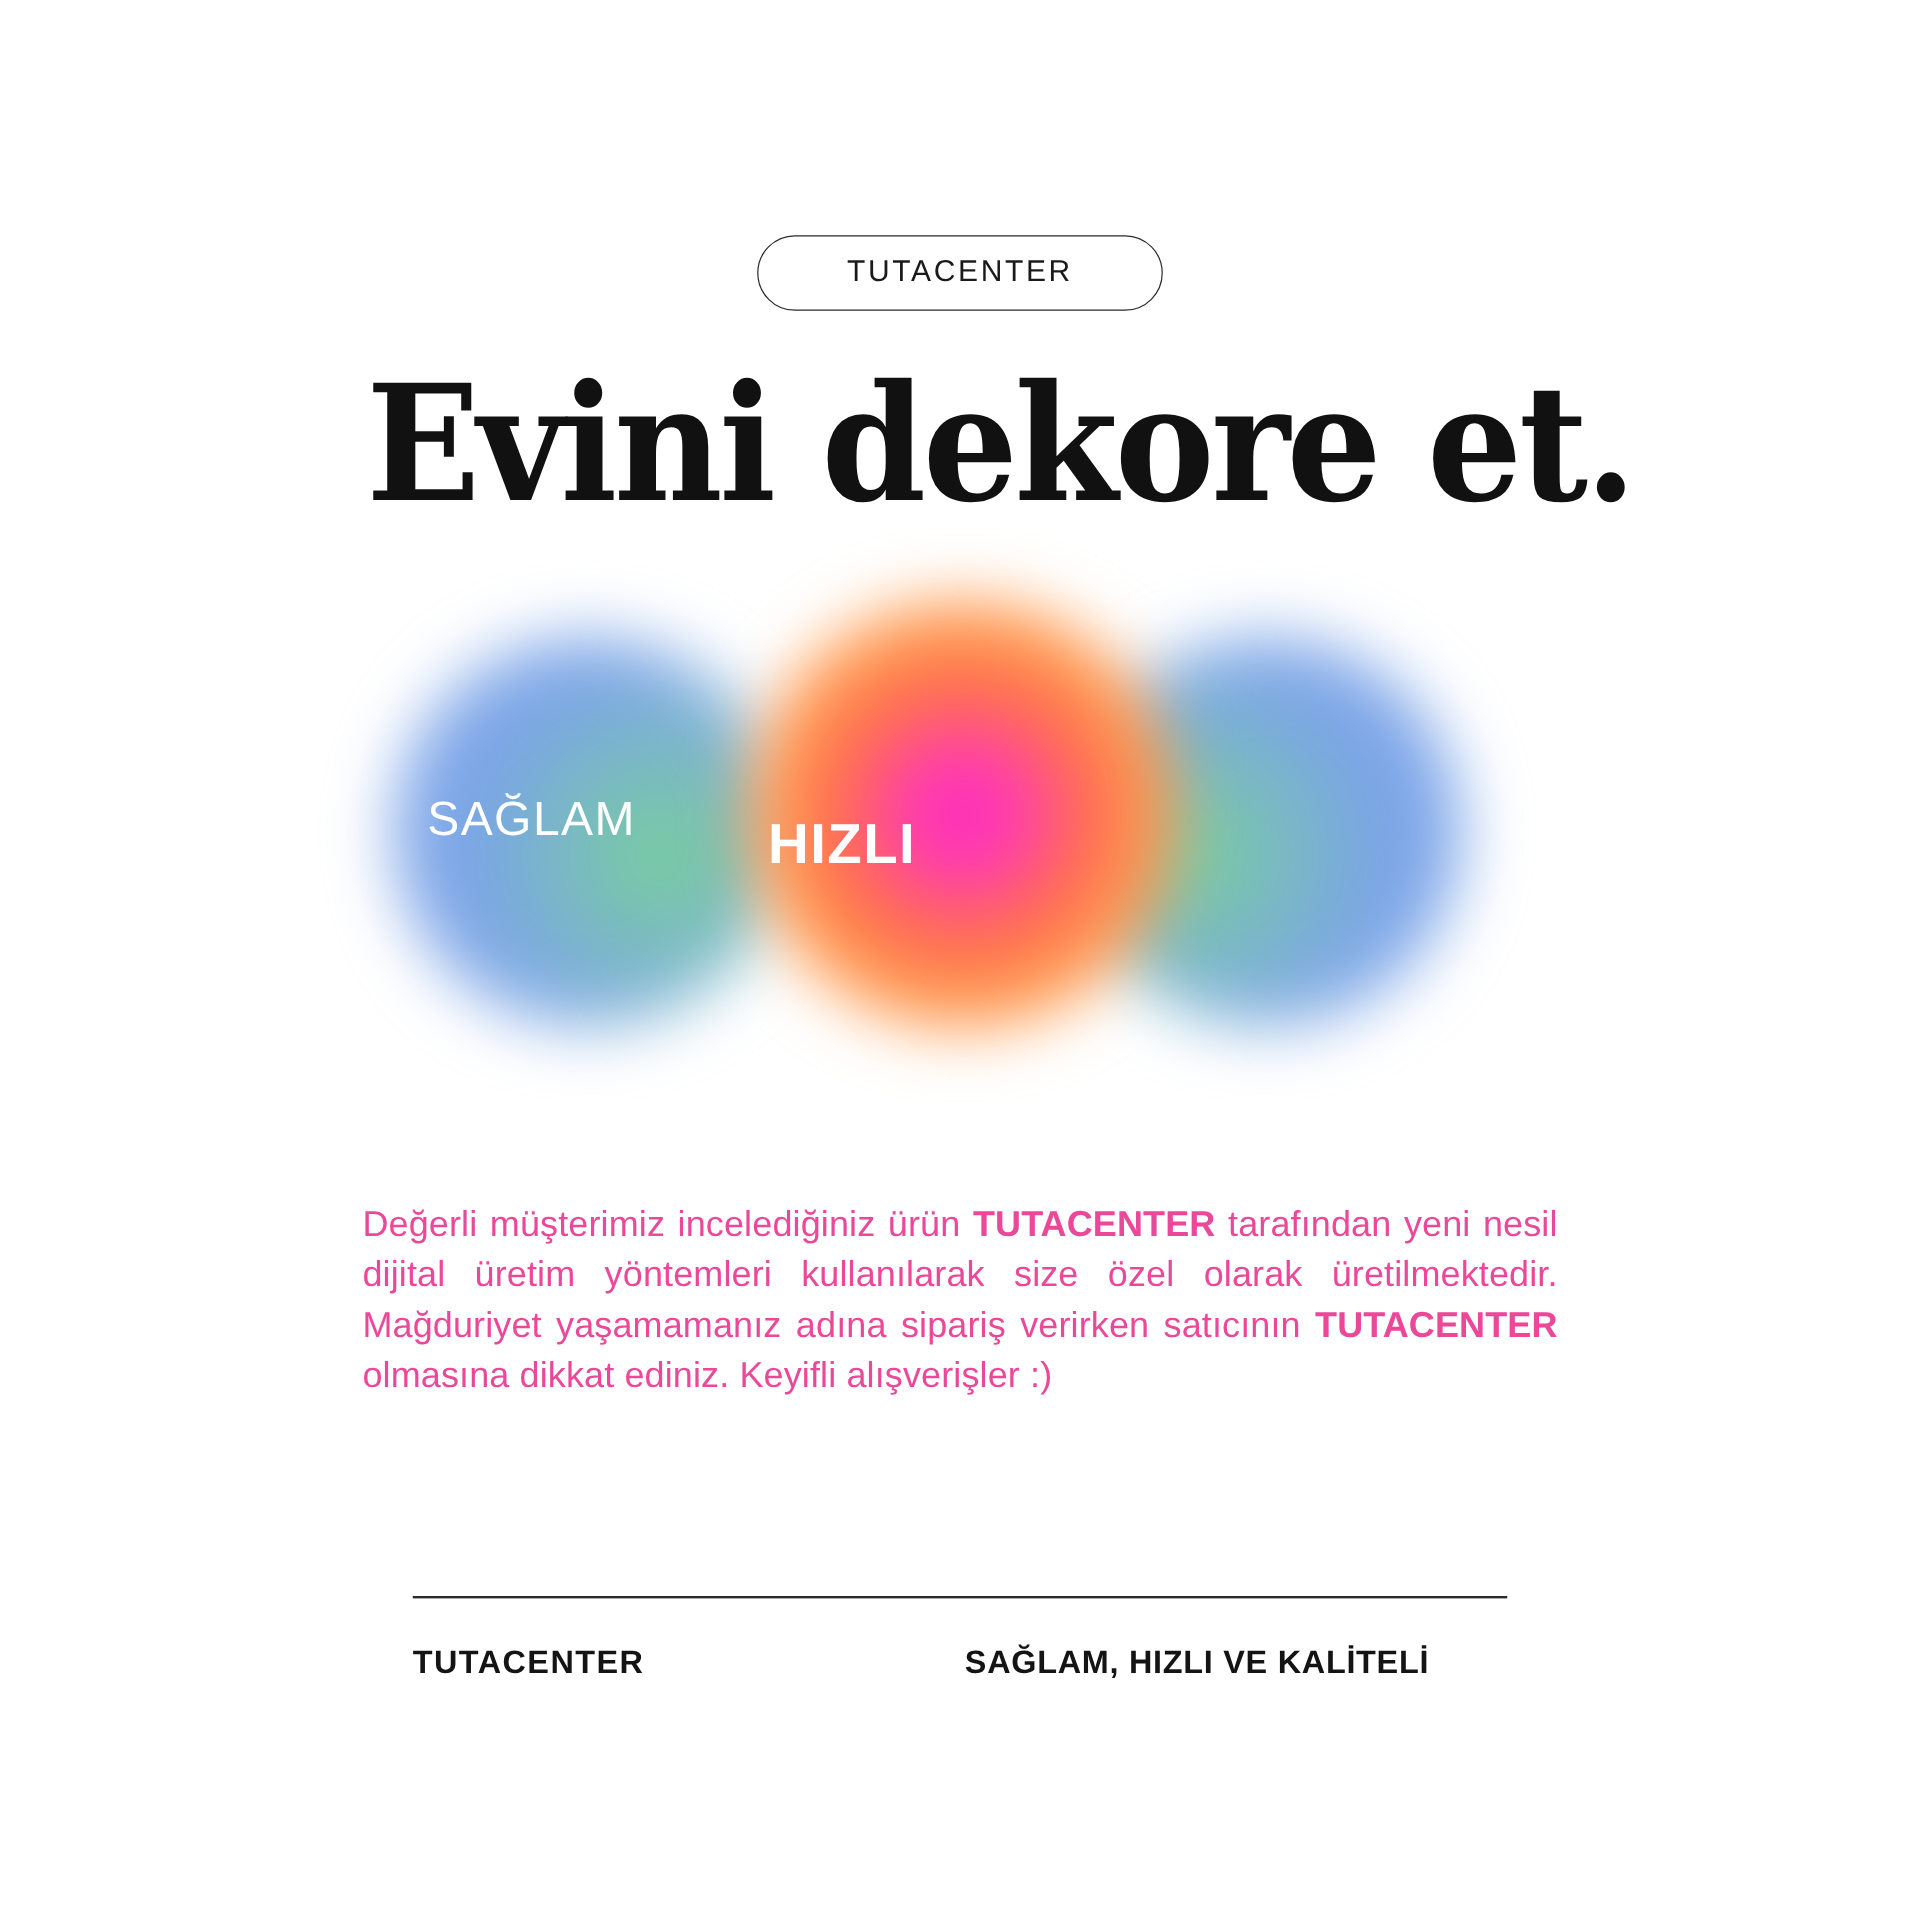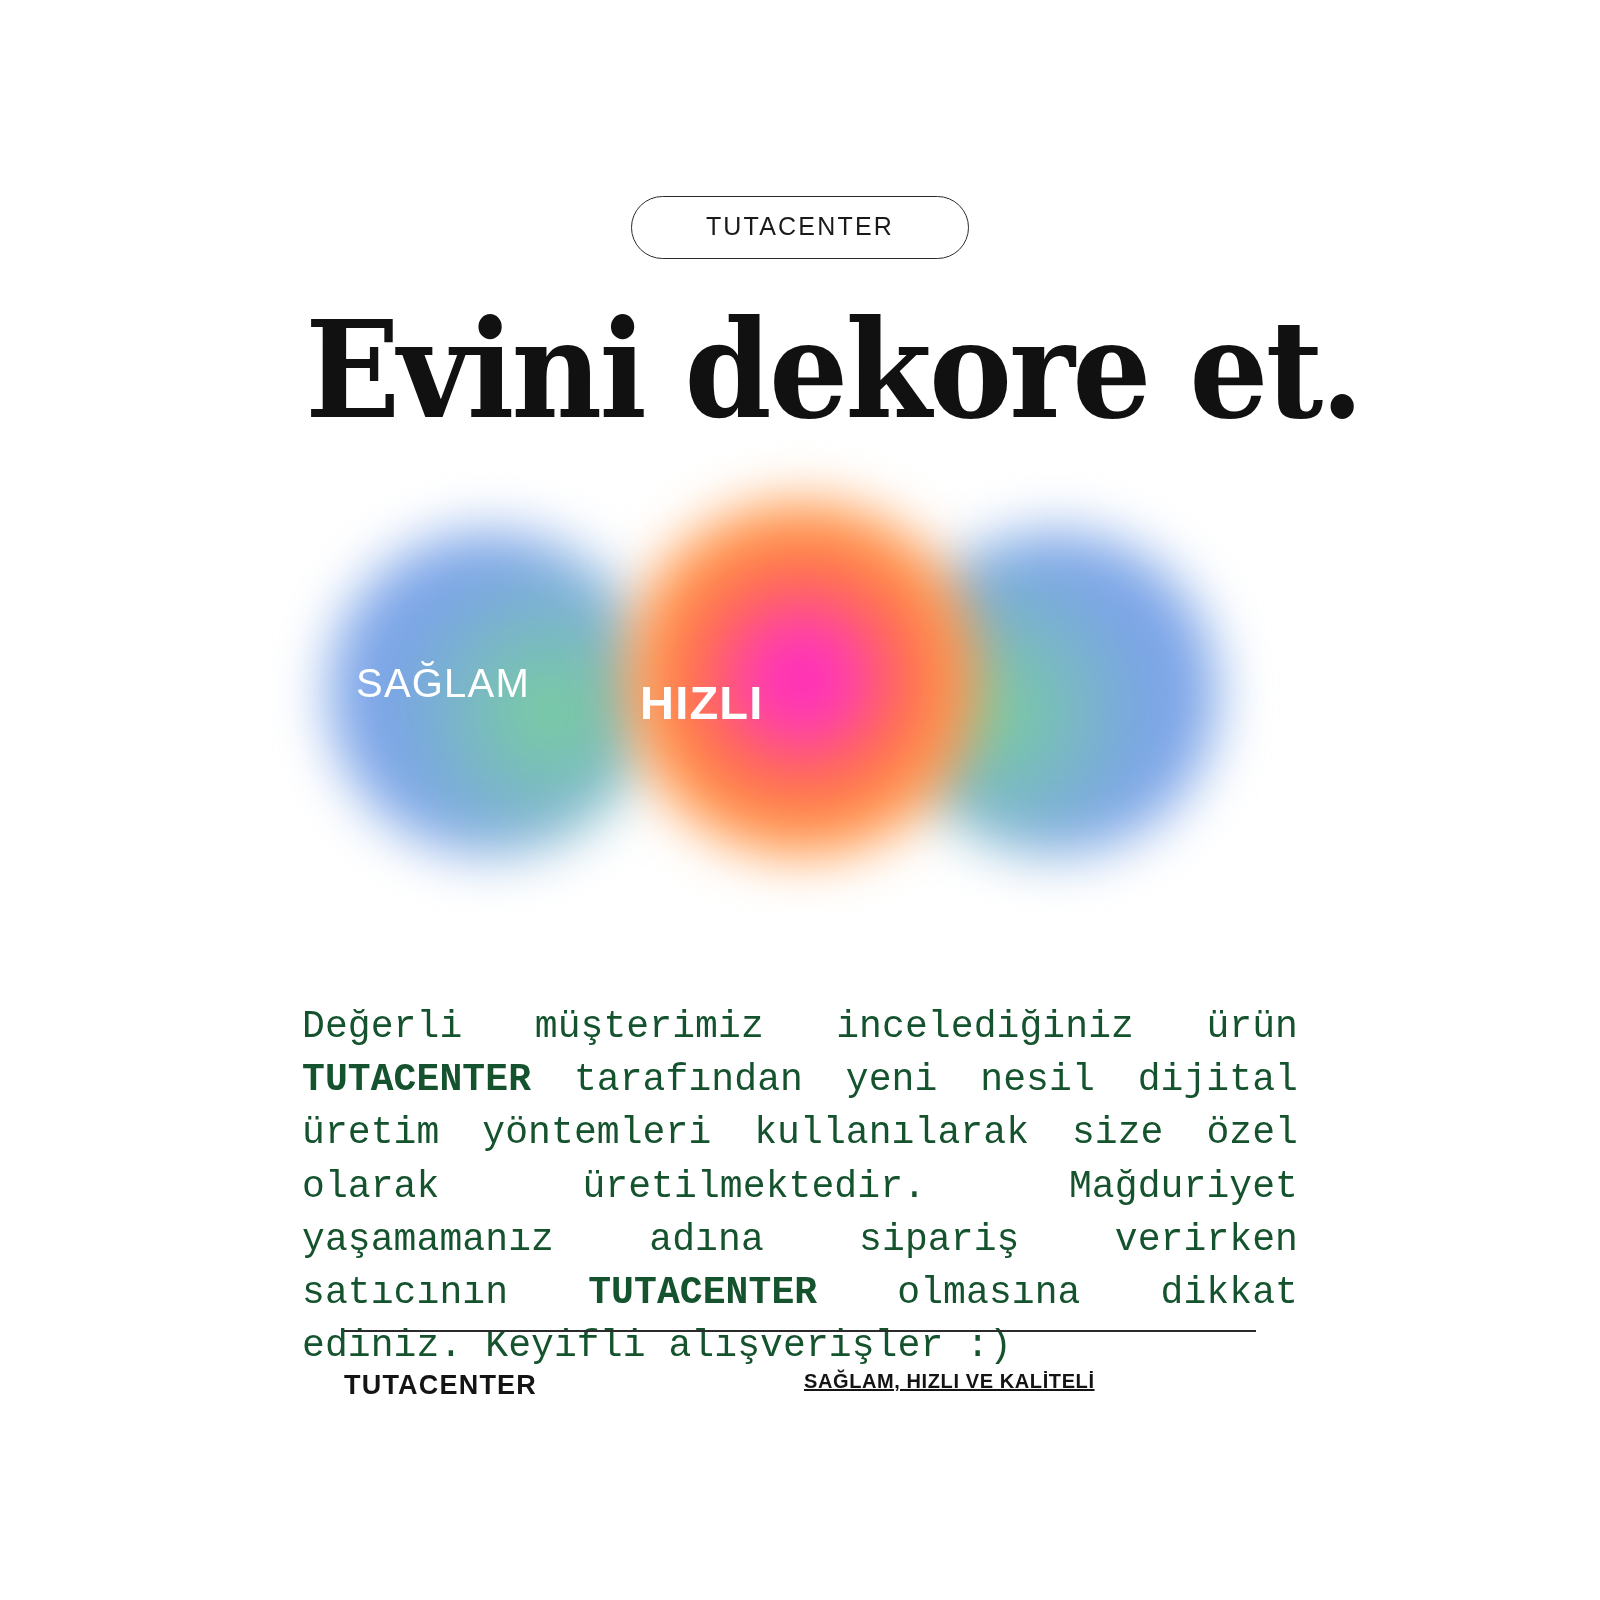--- a/index.html
+++ b/index.html
@@ -124,26 +124,25 @@
   .label-left  { left: 88px;  width: 270px; }
   .label-mid   { left: 372px; width: 320px; font-weight: 700; font-size: 47px; margin-top: 16px; }
   .label-right { left: 652px; width: 270px; }
 
   
   .para {
     position: absolute;
     left: 34px;
     top: 1000px;
     width: 996px;
-    font-size: 38px;
+    font-size: 30px;
     line-height: 1.40;
     text-align: justify;
-    color: #14532d;
+    color: #ec4899;
     letter-spacing: 0.1px;
-    font-family: Liberation Mono, monospace;
   }
   .para b { font-weight: 700; }
 
   
   .divider {
     position: absolute;
     left: 76px;
     top: 1330px;
     width: 912px;
     height: 1.6px;
@@ -162,25 +161,24 @@
     top: 0;
     font-size: 27px;
     font-weight: 700;
     letter-spacing: 1.2px;
     color: #141414;
   }
   .footer-right {
     position: absolute;
     left: 460px;
     top: 0;
-    font-size: 20px;
+    font-size: 27px;
     font-weight: 700;
     letter-spacing: 0.6px;
     color: #141414;
-    text-decoration: underline;
   }
 </style>
 </head>
 <body>
 
 <div class="page">
   <div class="card">
 
     <div class="badge-wrap">
       <div class="badge">TUTACENTER</div>

